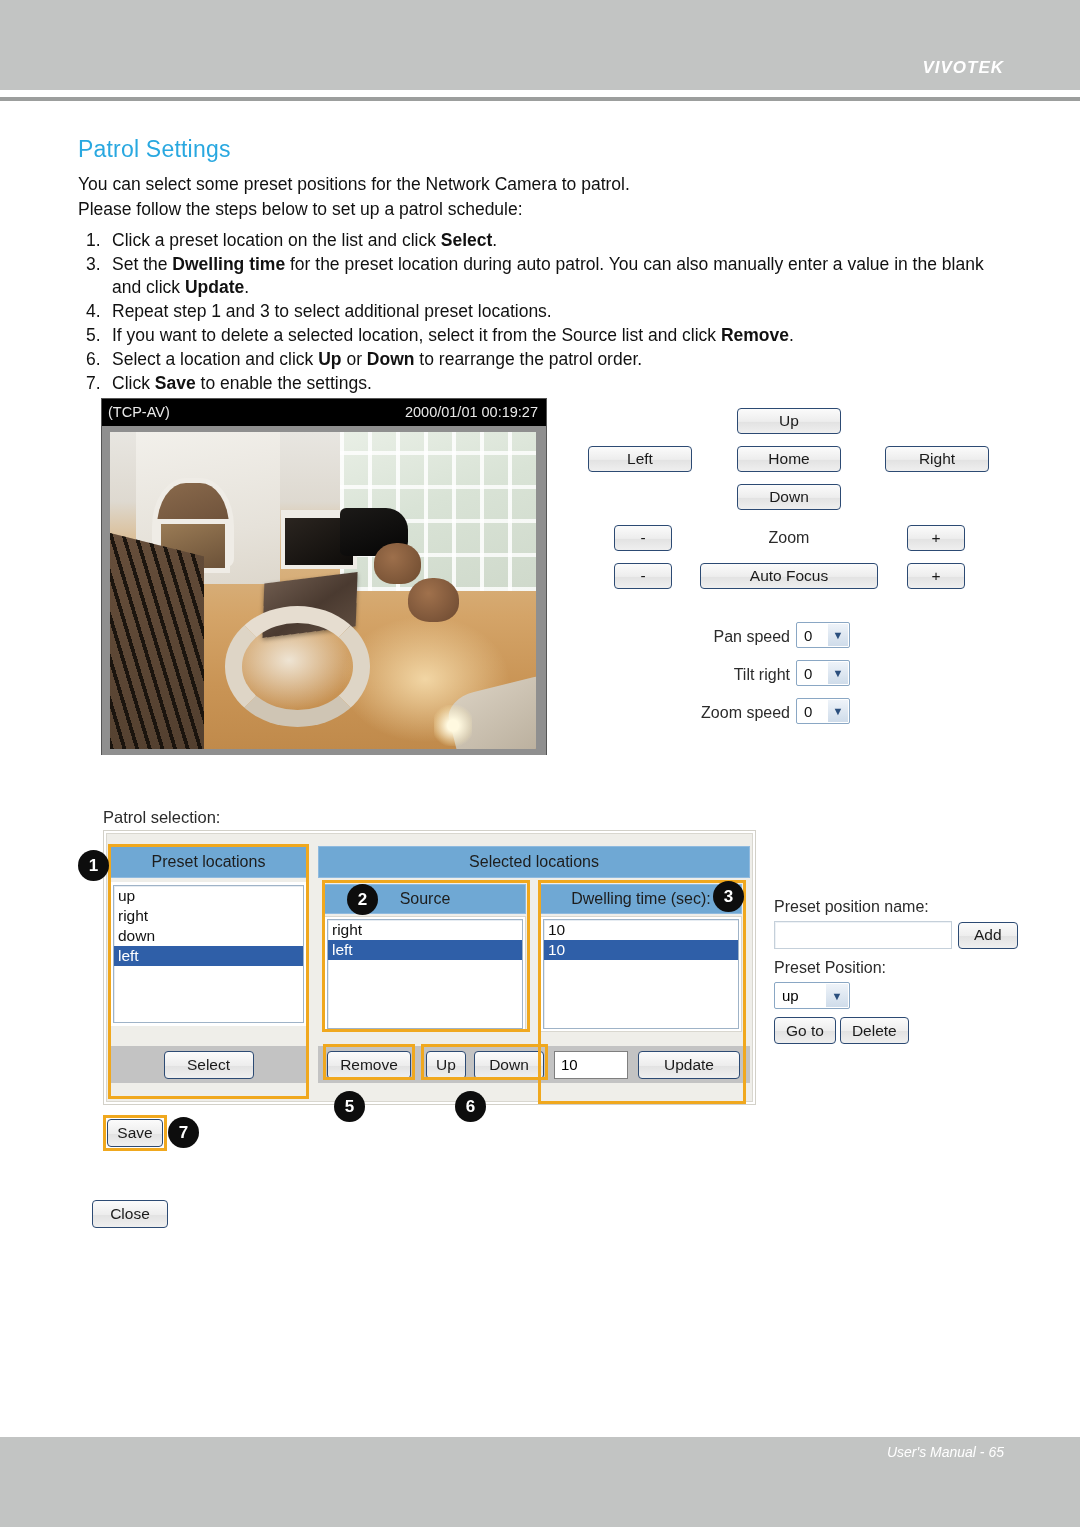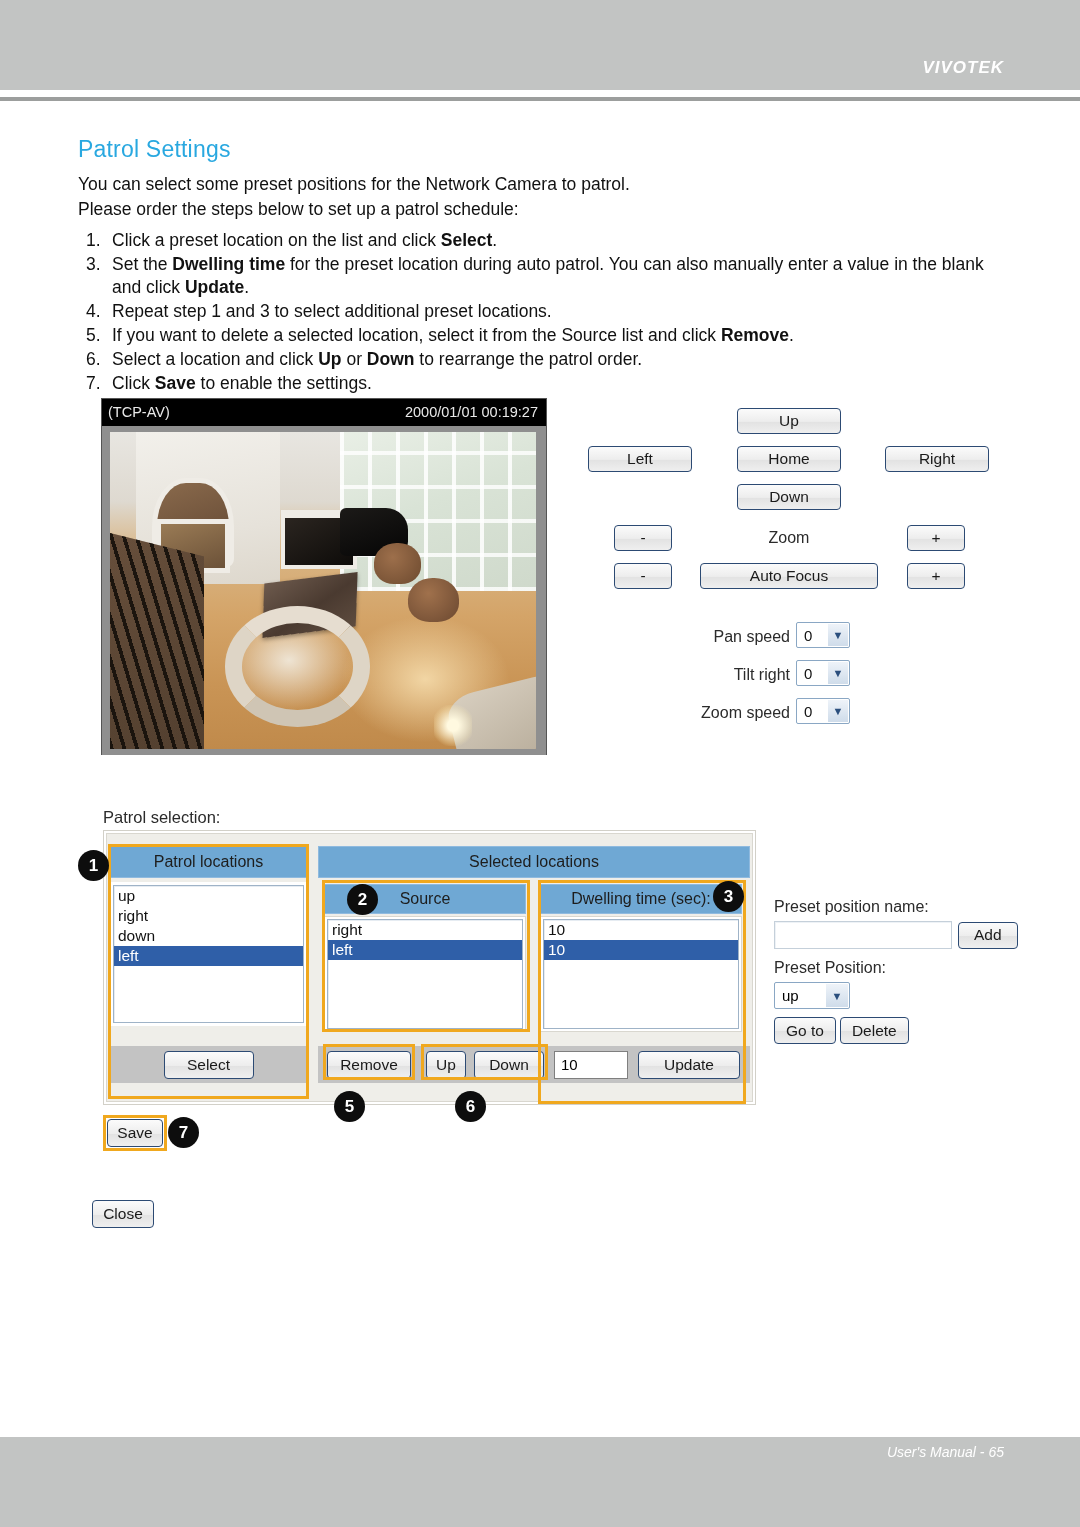--- a/index.html
+++ b/index.html
@@ -292,21 +292,21 @@
     background:linear-gradient(180deg,#eef3f9,#cfdcea);
     display:flex; align-items:center; justify-content:center;
     color:#2b4f7d; font-size:11px;
   }
   .rp-actions { display:flex; gap:4px; margin-top:8px; }
   .rp-actions .btn { height:27px; padding:0 11px; }
 
   
   .save-btn { position:absolute; left:107px; top:1119px; width:56px; height:28px; }
   .hl7 { position:absolute; left:103px; top:1115px; width:64px; height:36px; border:3px solid #f0a81e; pointer-events:none; }
-  .close-btn { position:absolute; left:92px; top:1200px; width:62px; height:28px; }
+  .close-btn { position:absolute; left:92px; top:1200px; width:76px; height:28px; }
 
   
   .badge {
     position:absolute; width:31px; height:31px; border-radius:50%;
     background:#0d0d0d; color:#fff;
     display:flex; align-items:center; justify-content:center;
     font-size:17px; font-weight:bold;
   }
   .bd1 { left:78px;  top:850px; }
   .bd2 { left:347px; top:884px; }
@@ -318,21 +318,21 @@
 </head>
 <body>
 
 <div class="page-header"></div>
 <div class="brand">VIVOTEK</div>
 <div class="header-rule"></div>
 
 <div class="doc">
   <h1 class="title">Patrol Settings</h1>
   <p class="body-line">You can select some preset positions for the Network Camera to patrol.</p>
-  <p class="body-line">Please order the steps below to set up a patrol schedule:</p>
+  <p class="body-line">Please follow the steps below to set up a patrol schedule:</p>
   <ol class="steps">
     <li><span class="num">1.</span><span>Click a preset location on the list and click <b>Select</b>.</span></li>
     <li><span class="num">3.</span><span>Set the <b>Dwelling time</b> for the preset location during auto patrol. You can also manually enter a value in the blank and click <b>Update</b>.</span></li>
     <li><span class="num">4.</span><span>Repeat step 1 and 3 to select additional preset locations.</span></li>
     <li><span class="num">5.</span><span>If you want to delete a selected location, select it from the Source list and click <b>Remove</b>.</span></li>
     <li><span class="num">6.</span><span>Select a location and click <b>Up</b> or <b>Down</b> to rearrange the patrol order.</span></li>
     <li><span class="num">7.</span><span>Click <b>Save</b> to enable the settings.</span></li>
   </ol>
 </div>
 
@@ -395,21 +395,21 @@
       <span class="val">0</span>
       <span class="arrow">▼</span>
     </div>
   </div>
 </div>
 
 <div class="sel-label">Patrol selection:</div>
 <div class="patrol-outer"></div>
 
 <div class="col1">
-  <div class="col-head">Patrol locations</div>
+  <div class="col-head">Preset locations</div>
   <div class="listwrap">
     <div class="listbox">
       <div class="item">up</div>
       <div class="item">right</div>
       <div class="item">down</div>
       <div class="item sel-row">left</div>
     </div>
   </div>
   <div class="btnbar">
     <div class="btn">Select</div>

